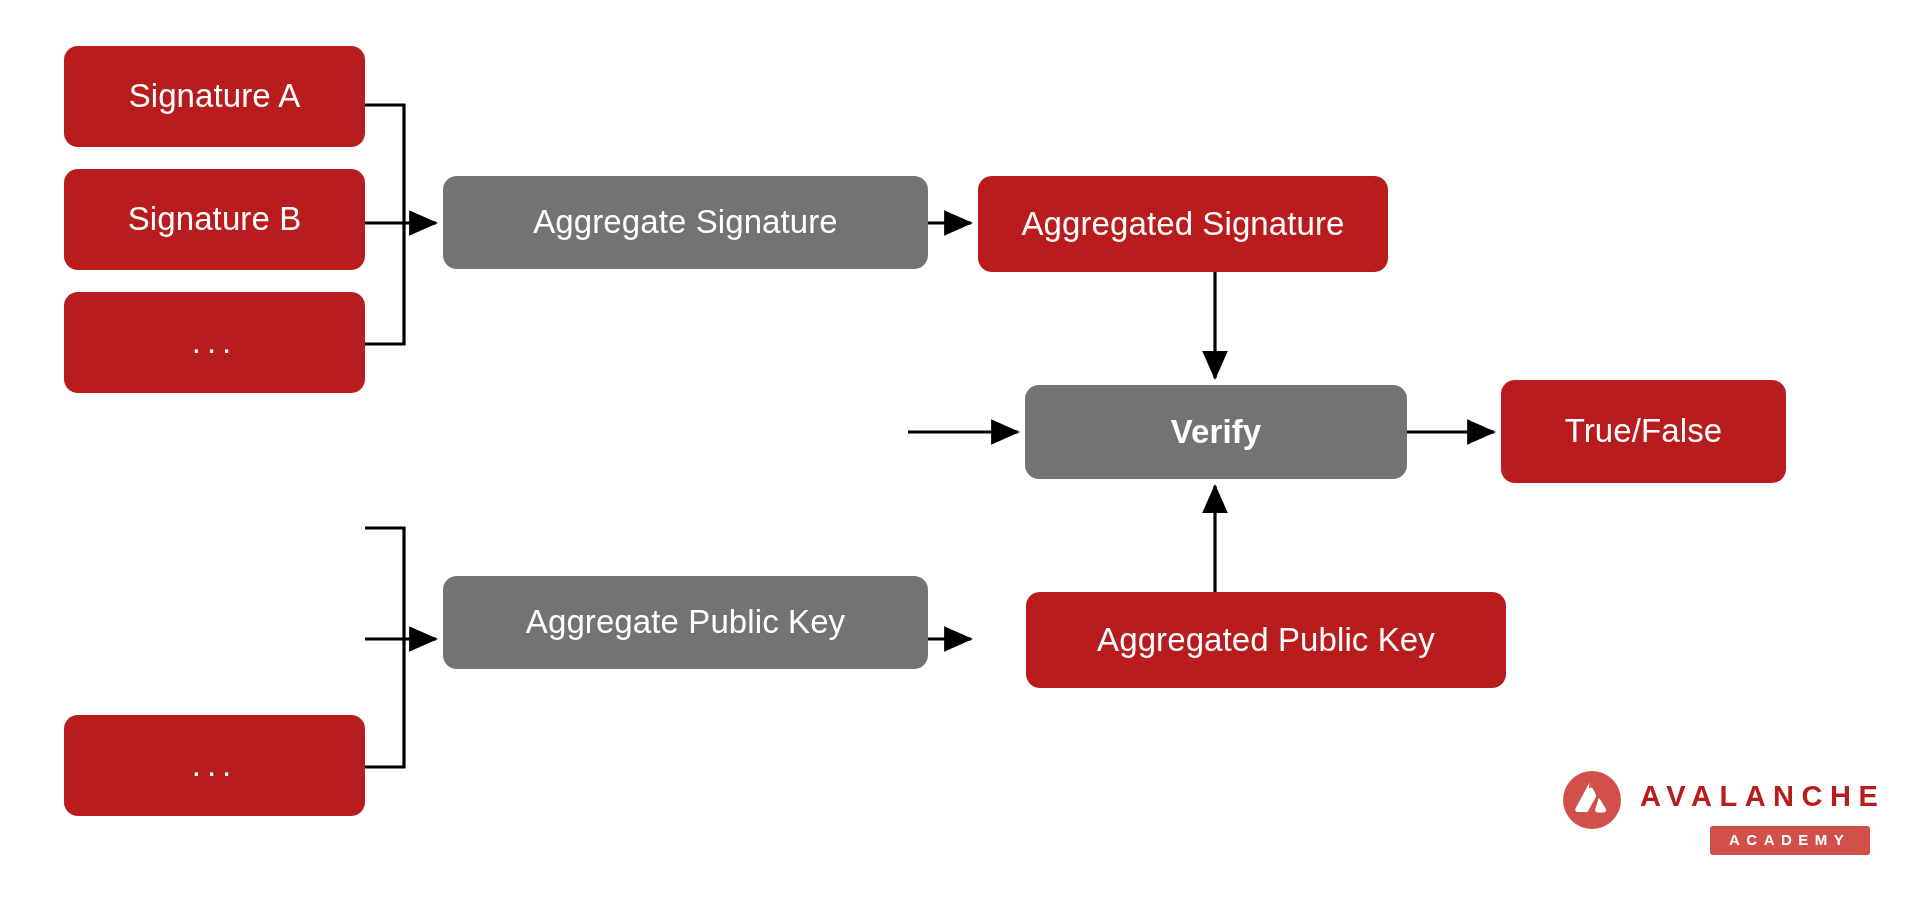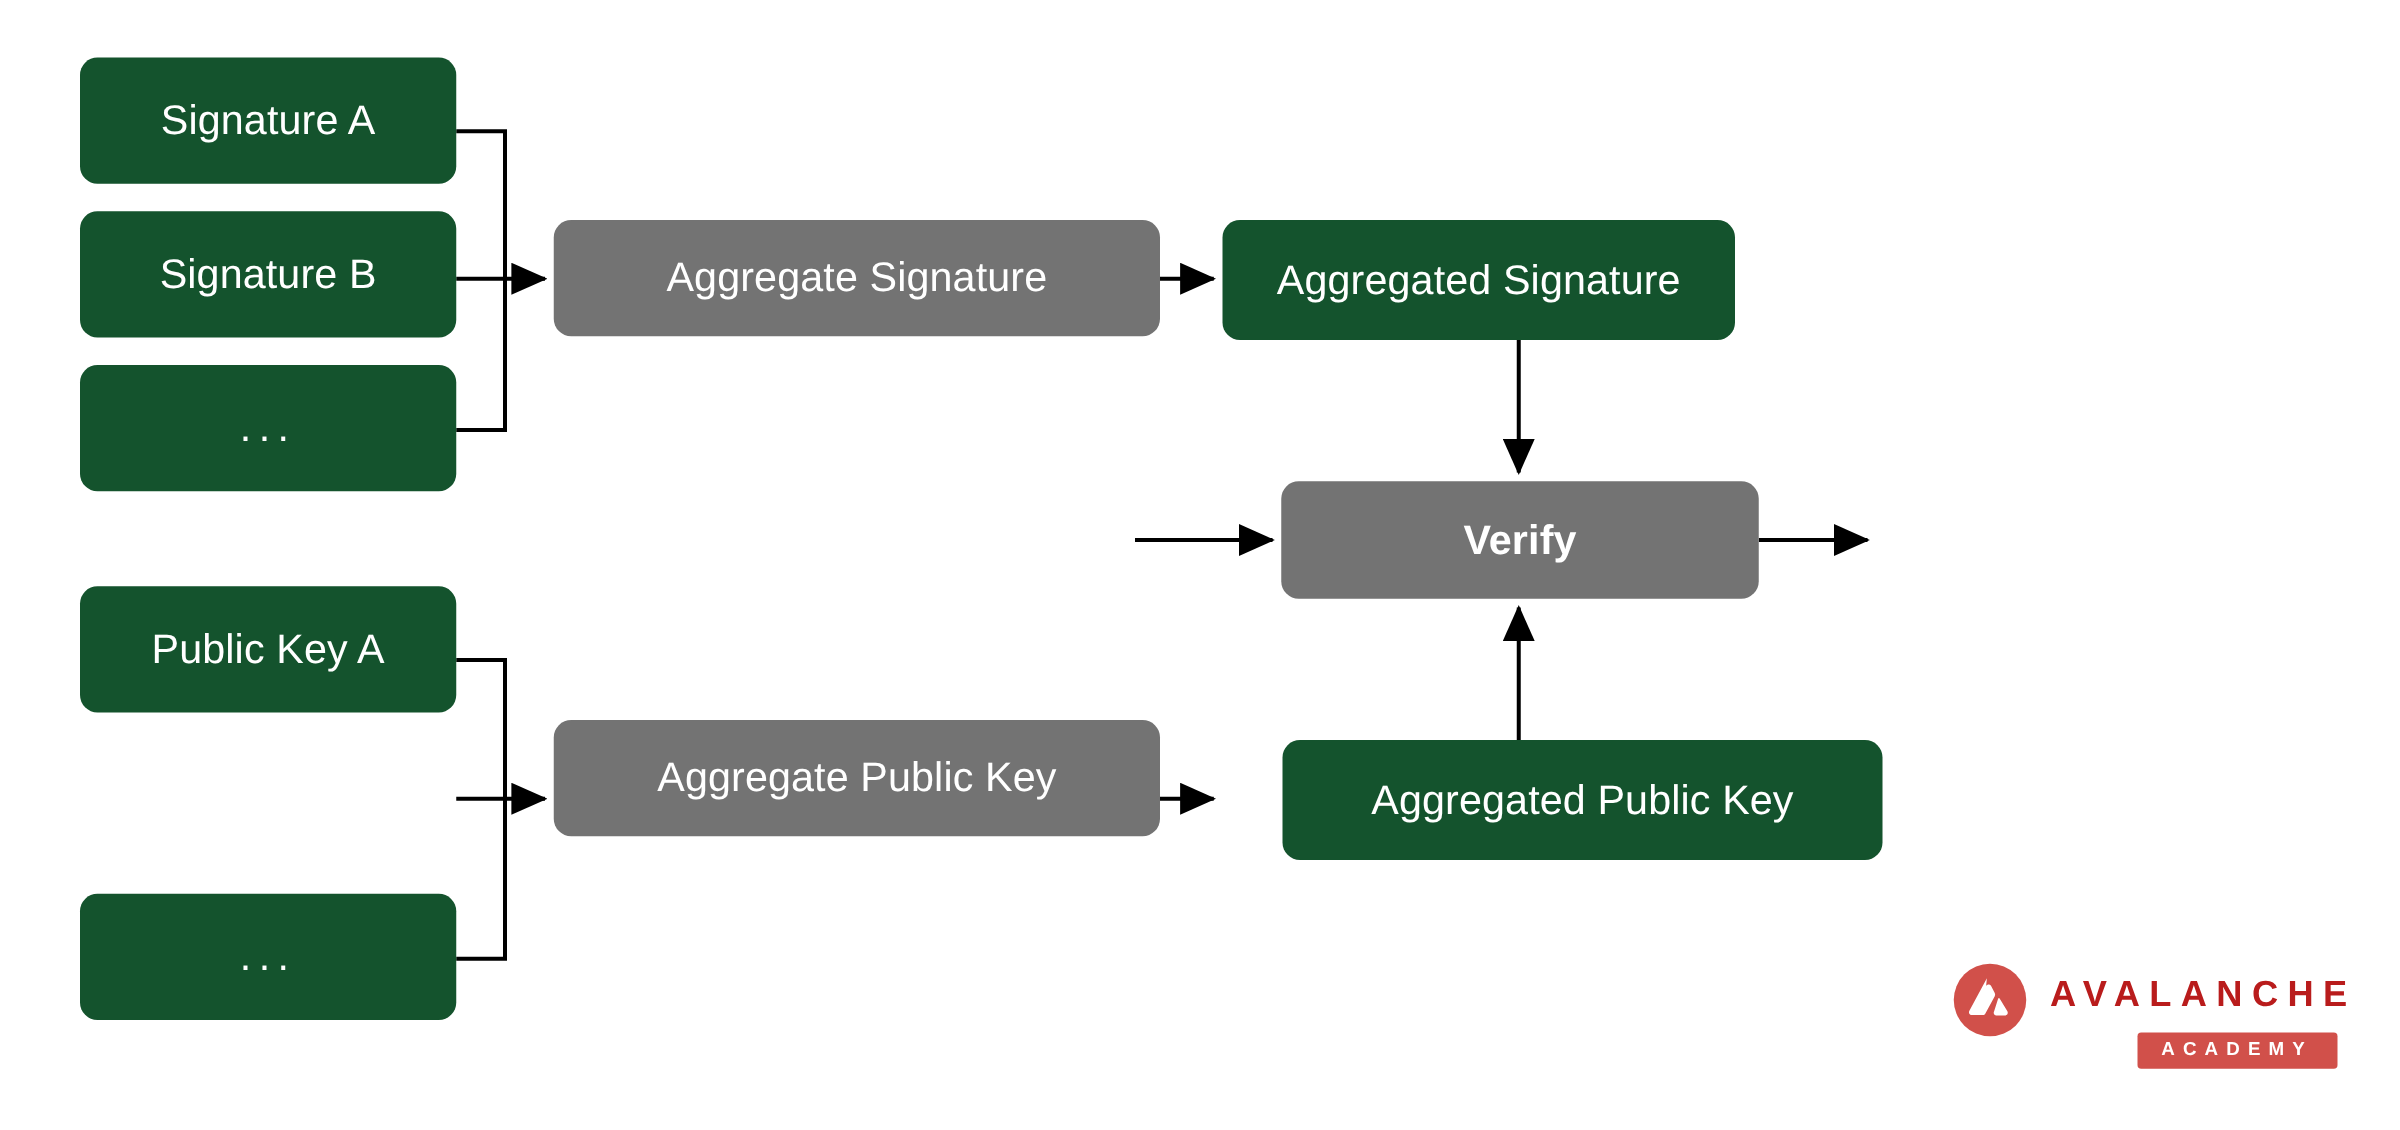--- a/index.html
+++ b/index.html
@@ -37,21 +37,21 @@
     justify-content: center;
     border-radius: 14px;
     color: #ffffff;
     font-size: 33px;
     line-height: 1.1;
     letter-spacing: 0.1px;
     text-align: center;
     white-space: nowrap;
     padding: 0 10px;
   }
-  .node.blue { background: #14532d; align-items: center; }
+  .node.blue { background: #b91c1c; align-items: center; }
   .node.red  { background: #737373; }
   .node.bold { font-weight: bold; }
   .node.ellipsis { font-size: 33px; letter-spacing: 6px; }
 
   
   #logo {
     position: absolute;
     left: 1562px;
     top: 768px;
     width: 340px;
@@ -165,24 +165,24 @@
 
   <div class="node blue" style="left:978px; top:176px; width:410px; height:96px;">
     <span>Aggregated Signature</span>
   </div>
 
 
   <div class="node red bold" style="left:1025px; top:385px; width:382px; height:94px;">
     <span>Verify</span>
   </div>
 
-
-  <div class="node blue" style="left:64px; top:469px; width:301px; height:101px;">
-    <span>Public Key A</span>
-  </div>
+  <div class="node blue" style="left:1501px; top:380px; width:285px; height:103px;">
+    <span>True/False</span>
+  </div>
+
 
 
   <div class="node blue ellipsis" style="left:64px; top:715px; width:301px; height:101px;">
     <span>...</span>
   </div>
 
   <div class="node red" style="left:443px; top:576px; width:485px; height:93px;text-align:right;">
     <span>Aggregate Public Key</span>
   </div>
 

